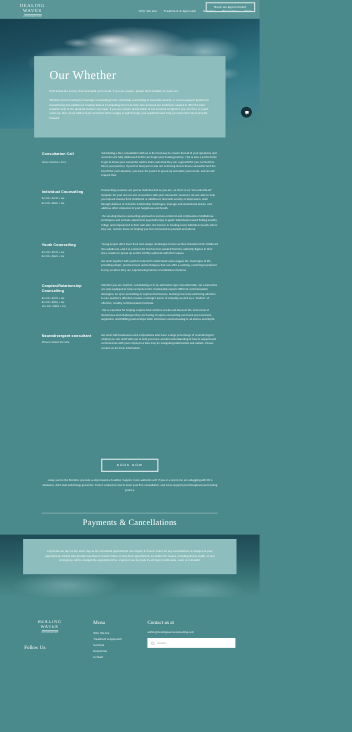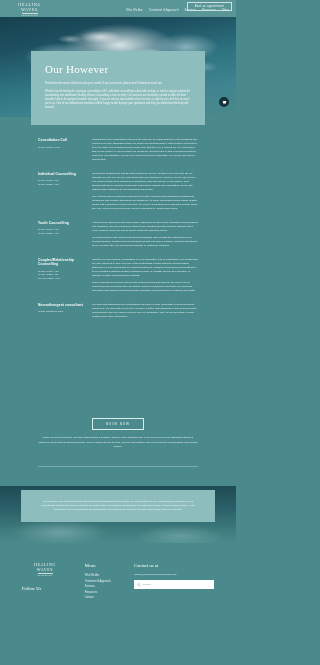--- a/index.html
+++ b/index.html
@@ -170,21 +170,21 @@
   <div class="hero"></div>
 
   <div class="chat">
     <svg width="5" height="5" viewBox="0 0 16 16" fill="none" aria-hidden="true">
       <rect x="3" y="3" width="10" height="8" rx="1.5" fill="#ffffff"></rect>
       <path d="M6 11 L6 13.5 L8.5 11 Z" fill="#ffffff"></path>
     </svg>
   </div>
 
   <div class="panel">
-    <div class="panel-title">Our However</div>
+    <div class="panel-title">Our Whether</div>
     <p>Find below the service that best suits your needs. If you are unsure, please don't hesitate to reach out.</p>
     <p>Whether you're looking for marriage counselling in BC, individual counselling to deal with anxiety, or need a support system for transitioning into adulthood, Healing Waves Counselling is here to help. Our services are intuitively curated to offer the best possible help to the greatest number of people. If you are unsure about which of our services is right for you, feel free to reach out to us. One of our skilled team members will be happy to talk through your questions and help you determine the best path forward.</p>
   </div>
 
   <div class="services">
 
     <div class="srv">
       <div class="srv-left">
         <div class="srv-name">Consultation Call</div>
         <div class="srv-price">15-20 minutes • Free</div>
@@ -242,20 +242,21 @@
     </div>
 
   </div>
 
   <div class="cta-wrap">
     <button class="cta-btn">BOOK NOW</button>
     <div class="cta-note">Today can be the first time you take a step toward a healthier, happier, more authentic self. If you or a loved one are struggling with life's obstacles, don't wait until things get worse. Call or contact us now to book your free consultation, and let us support you throughout your healing journey.</div>
   </div>
 
   <div class="divider"></div>
+  <div class="pay-title">Payments &amp; Cancellations</div>
   <div class="pay-band"></div>
   <div class="pay-card">
     <p>Payments are due on the same day as the scheduled appointment. We require 24 hours' notice for any cancellations or changes to your appointment. Clients who provide less than 24 hours' notice or miss their appointment, no matter the reason, including illness, traffic, or any emergency, will be charged the appointment fee. Payment can be made by all major credit cards, cash, or e-transfer.</p>
   </div>
 
   <div class="footer">
     <div class="footer-inner">
       <div class="fcol-brand">
         <div class="flogo">
           <div class="flogo-l1">HEALING</div>

